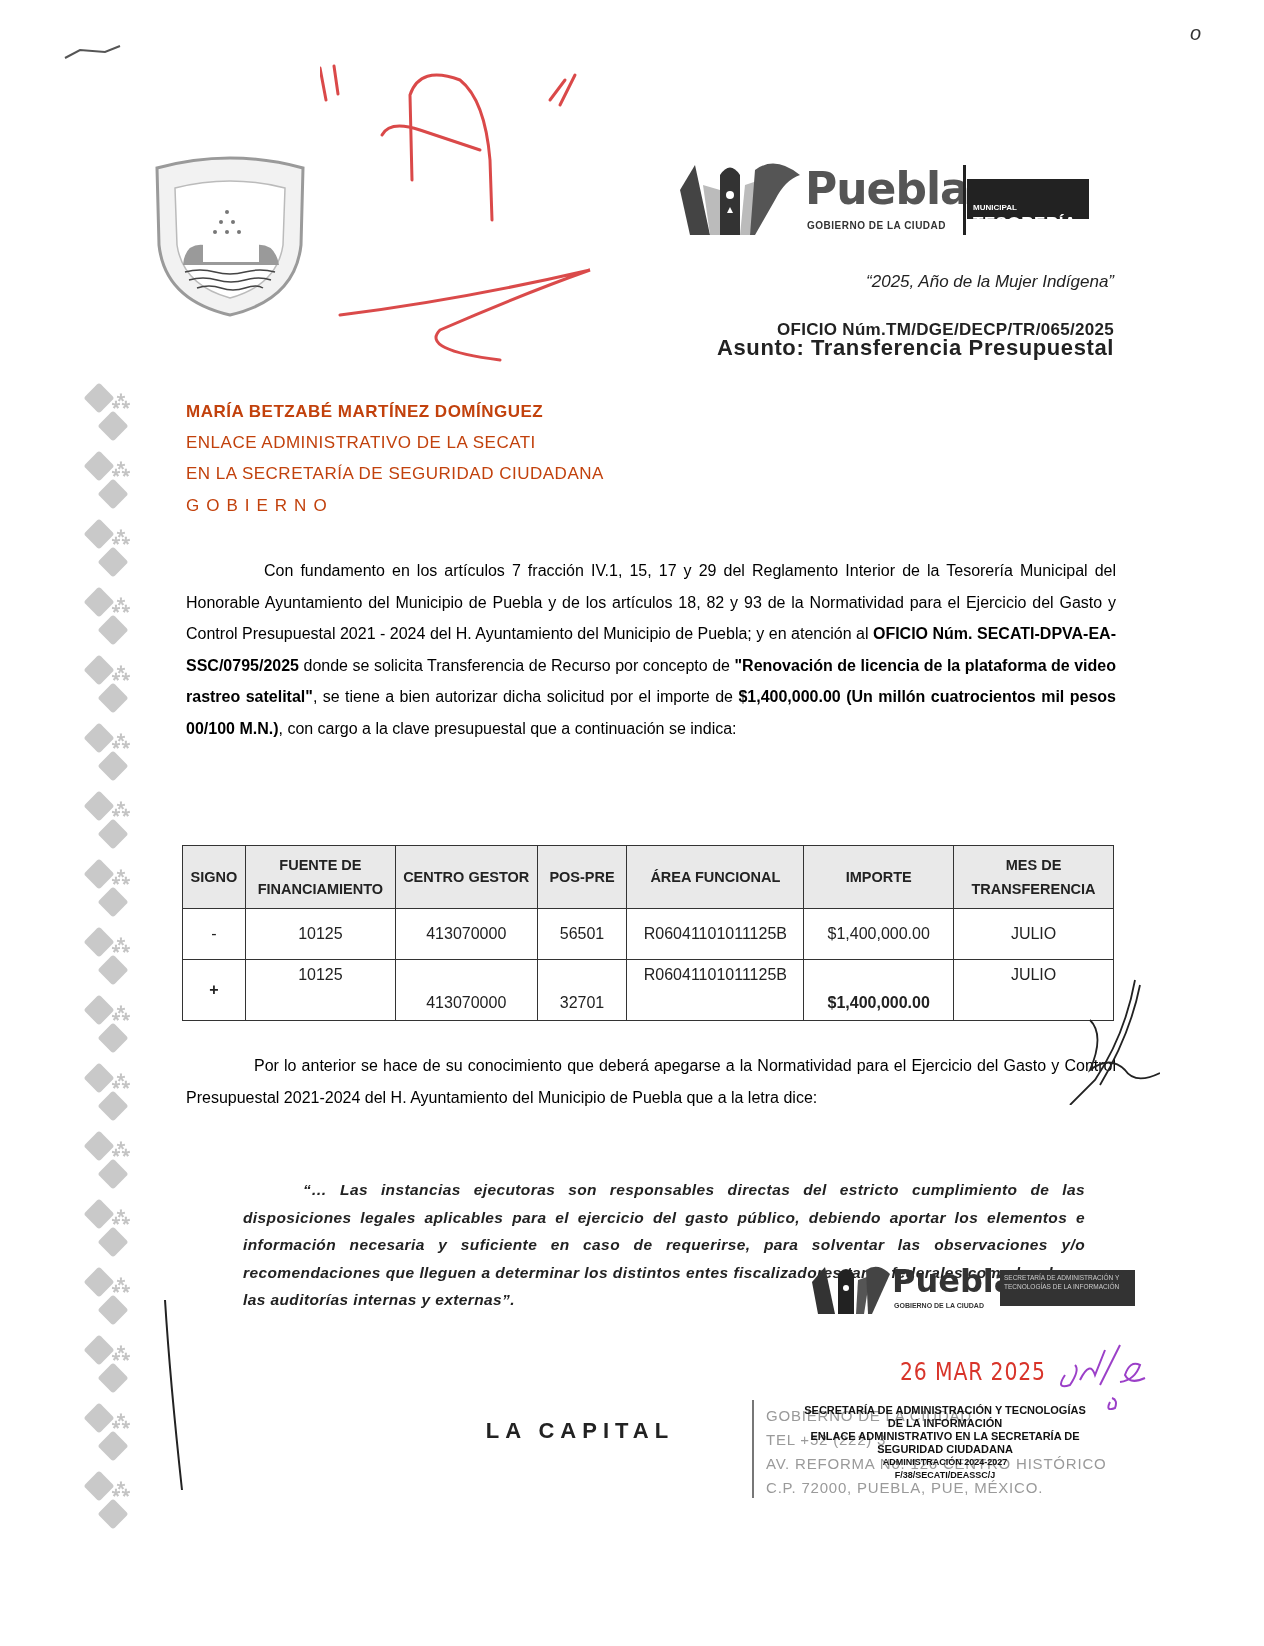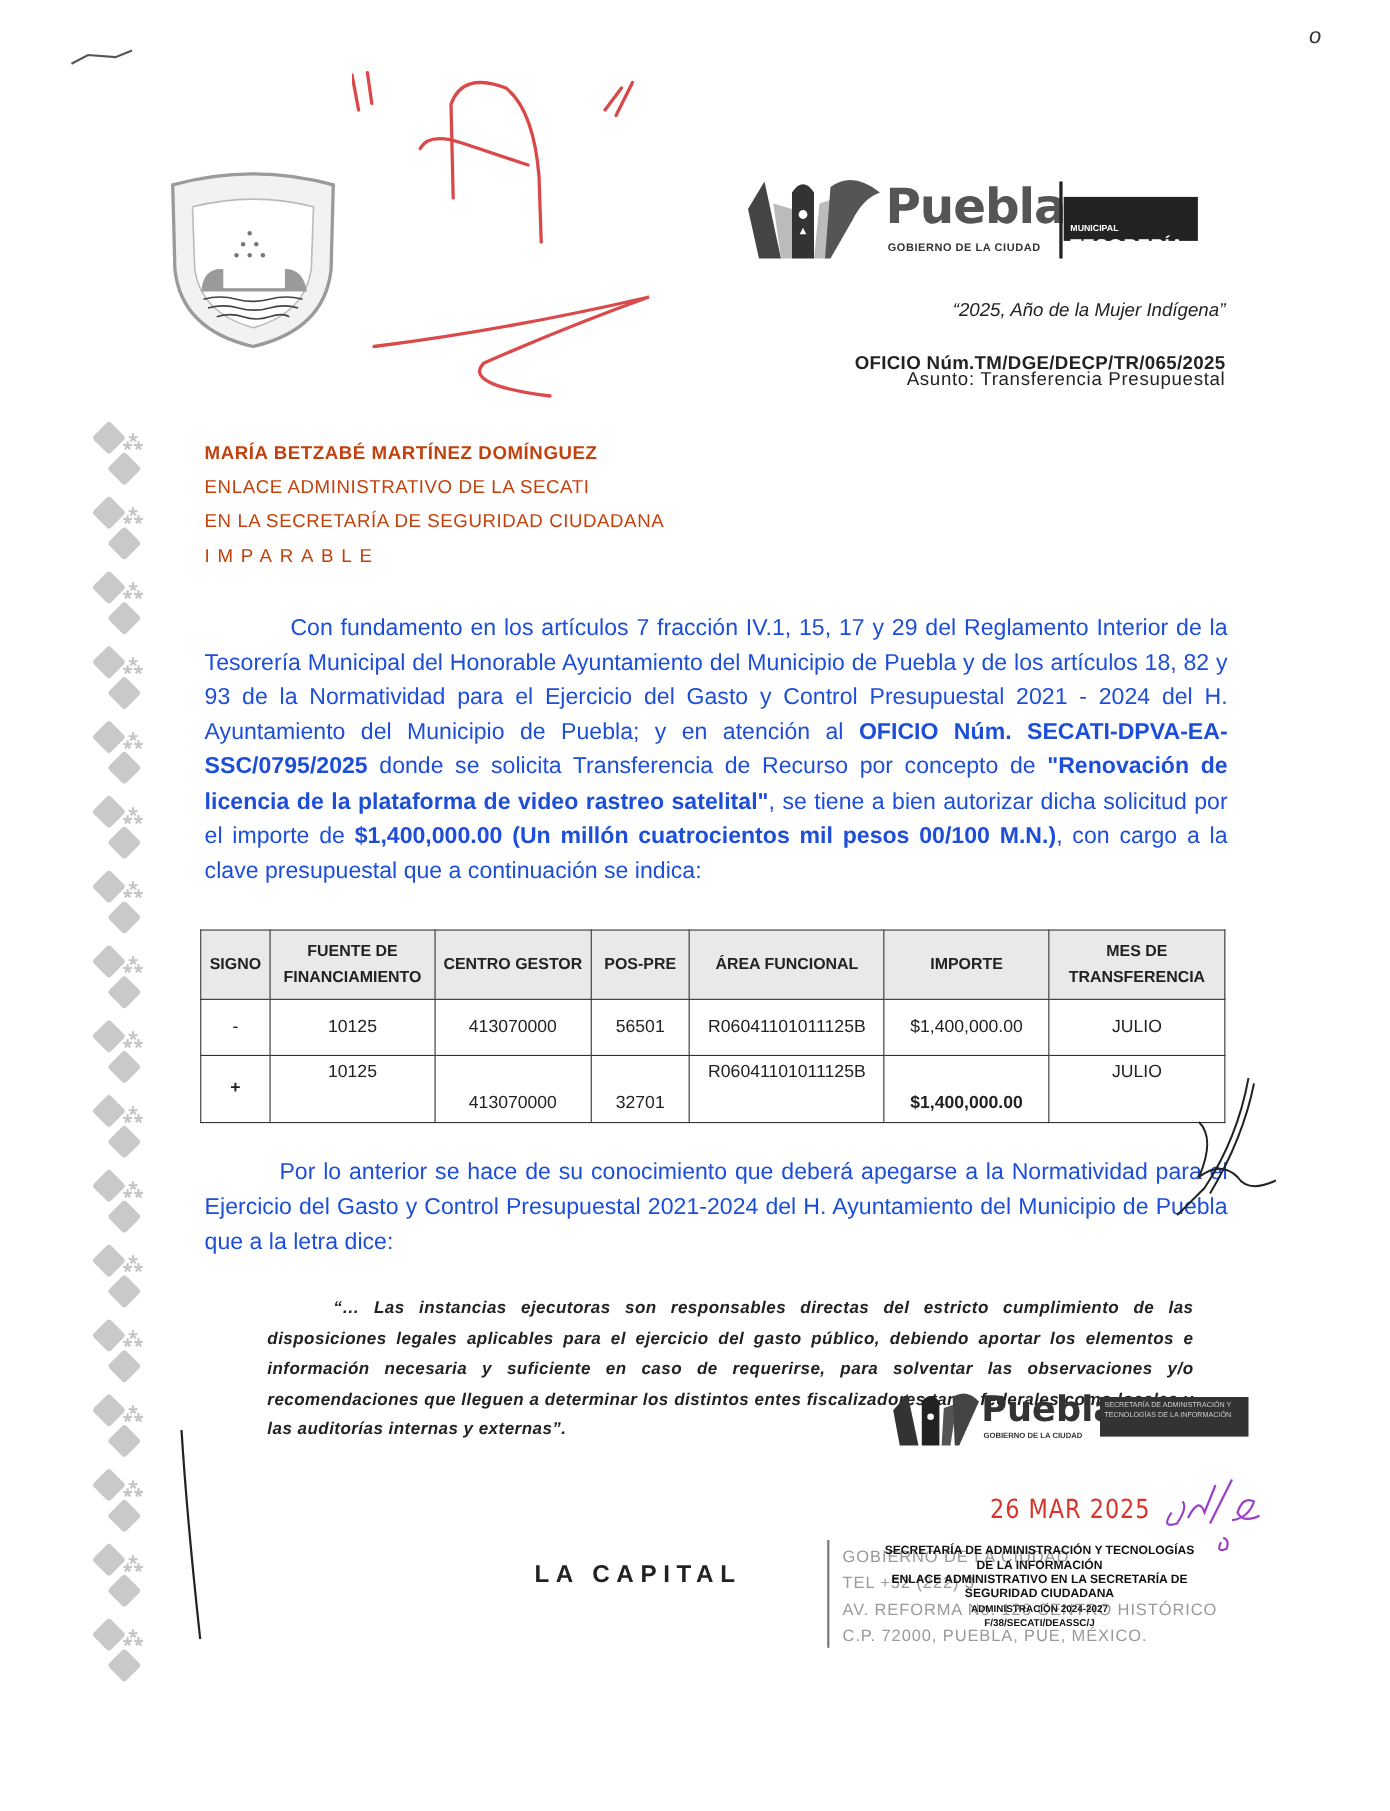--- a/index.html
+++ b/index.html
@@ -29,30 +29,30 @@
   .logo-word { position:absolute; left:130px; top:8px; font-size:44px; font-weight:bold; color:#555; letter-spacing:-1px; font-family:"DejaVu Sans", sans-serif; }
   .logo-sub { position:absolute; left:132px; top:65px; font-size:10px; font-weight:bold; color:#333; letter-spacing:0.5px; }
   .logo-divider { position:absolute; left:288px; top:10px; width:3px; height:70px; background:#222; }
   .logo-box { position:absolute; left:292px; top:24px; width:122px; height:40px; background:#222; color:#fff; }
   .logo-box .t1 { position:absolute; left:6px; top:3px; font-size:17px; font-weight:bold; letter-spacing:0.5px;margin-top:32px; }
   .logo-box .t2 { position:absolute; left:6px; top:24px; font-size:8px; font-weight:bold; }
   
   .hdr-right { right:150px; text-align:right; color:#222; }
   .hdr-year { top:272px; font-size:17px; font-style:italic;margin-left:17px; }
   .hdr-oficio { top:320px; font-size:17px; font-weight:bold; letter-spacing:0.3px; }
-  .hdr-asunto { top:335px; font-size:17px; font-weight:normal; letter-spacing:0.6px; }
+  .hdr-asunto { top:335px; font-size:22px; font-weight:bold; letter-spacing:0.6px; }
   
   .addr { left:186px; font-size:17px; letter-spacing:0.5px; color:#c2410c; }
   .addr-name { top:402px; font-weight:bold; }
   .addr-l1 { top:433px; }
   .addr-l2 { top:464px; }
   .addr-l3 { top:496px; letter-spacing:7px; }
   
   .para {
-    left:186px; width:930px; font-size:21px; line-height:31.5px; color:#1d4ed8;
+    left:186px; width:930px; font-size:16px; line-height:31.5px; color:#000000;
     text-align:justify; text-align-last:left;
   }
   .para1 { top:555px; }
   .para1 .indent { display:inline-block; width:78px; }
   .para b { font-weight:bold; }
   
   .tbl { left:182px; top:845px; width:932px; border-collapse:collapse; font-size:16px; color:#222; }
   .tbl th, .tbl td { border:1.5px solid #333; text-align:center; padding:0 4px; }
   .tbl th { background:#e9e9e9; font-size:14.5px; font-weight:bold; height:62px; line-height:24px; }
   .tbl td { height:50px; }
@@ -202,21 +202,21 @@
     <div class="diamond" style="left: 16px; top: 1050px;"></div>
     <div class="sprig" style="left: 26px; top: 1024px;">⁂</div>
     <div class="diamond" style="left: 2px; top: 1090px;"></div>
     <div class="diamond" style="left: 16px; top: 1118px;"></div>
     <div class="sprig" style="left: 26px; top: 1092px;">⁂</div>
   </div>
 
 <div class="abs addr addr-name">MARÍA BETZABÉ MARTÍNEZ DOMÍNGUEZ</div>
 <div class="abs addr addr-l1">ENLACE ADMINISTRATIVO DE LA SECATI</div>
 <div class="abs addr addr-l2">EN LA SECRETARÍA DE SEGURIDAD CIUDADANA</div>
-<div class="abs addr addr-l3">IMPARABLE</div>
+<div class="abs addr addr-l3">GOBIERNO</div>
 
 <div class="abs para para1">
   <span class="indent"></span><span>Con fundamento en los artículos 7 fracción IV.1, 15, 17 y 29 del Reglamento Interior de la Tesorería Municipal del Honorable Ayuntamiento del Municipio de Puebla y de los artículos 18, 82 y 93 de la Normatividad para el Ejercicio del Gasto y Control Presupuestal 2021 - 2024 del H. Ayuntamiento del Municipio de Puebla; y en atención al </span><b>OFICIO Núm. SECATI-DPVA-EA-SSC/0795/2025</b><span> donde se solicita Transferencia de Recurso por concepto de </span><b>"Renovación de licencia de la plataforma de video rastreo satelital"</b><span>, se tiene a bien autorizar dicha solicitud por el importe de </span><b>$1,400,000.00 (Un millón cuatrocientos mil pesos 00/100 M.N.)</b><span>, con cargo a la clave presupuestal que a continuación se indica:</span>
 </div>
 
 <table class="abs tbl">
   <colgroup>
     <col style="width:63px">
       <col style="width:150px">
       <col style="width:142px">

